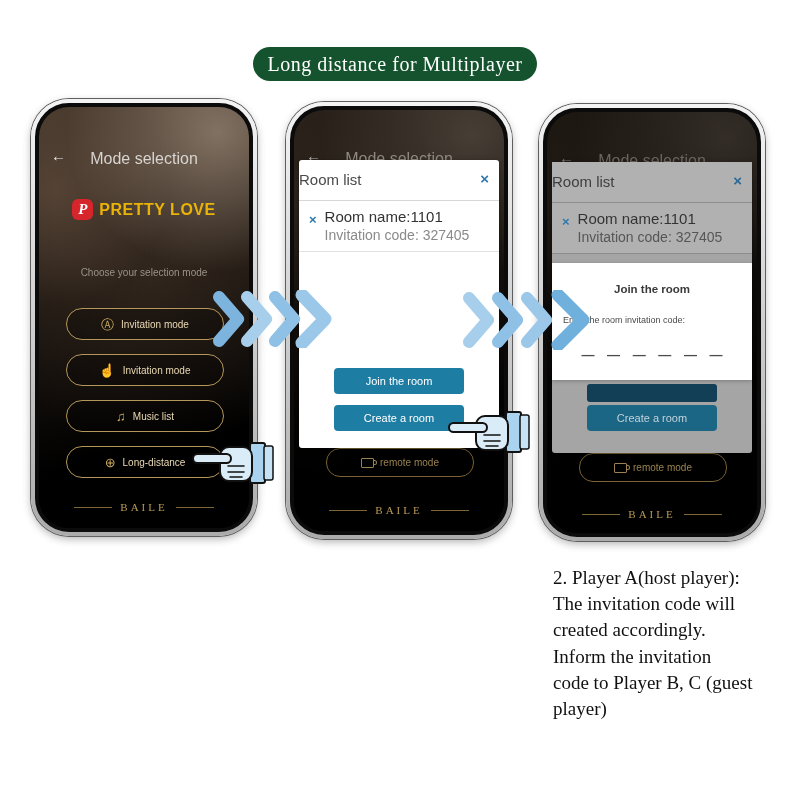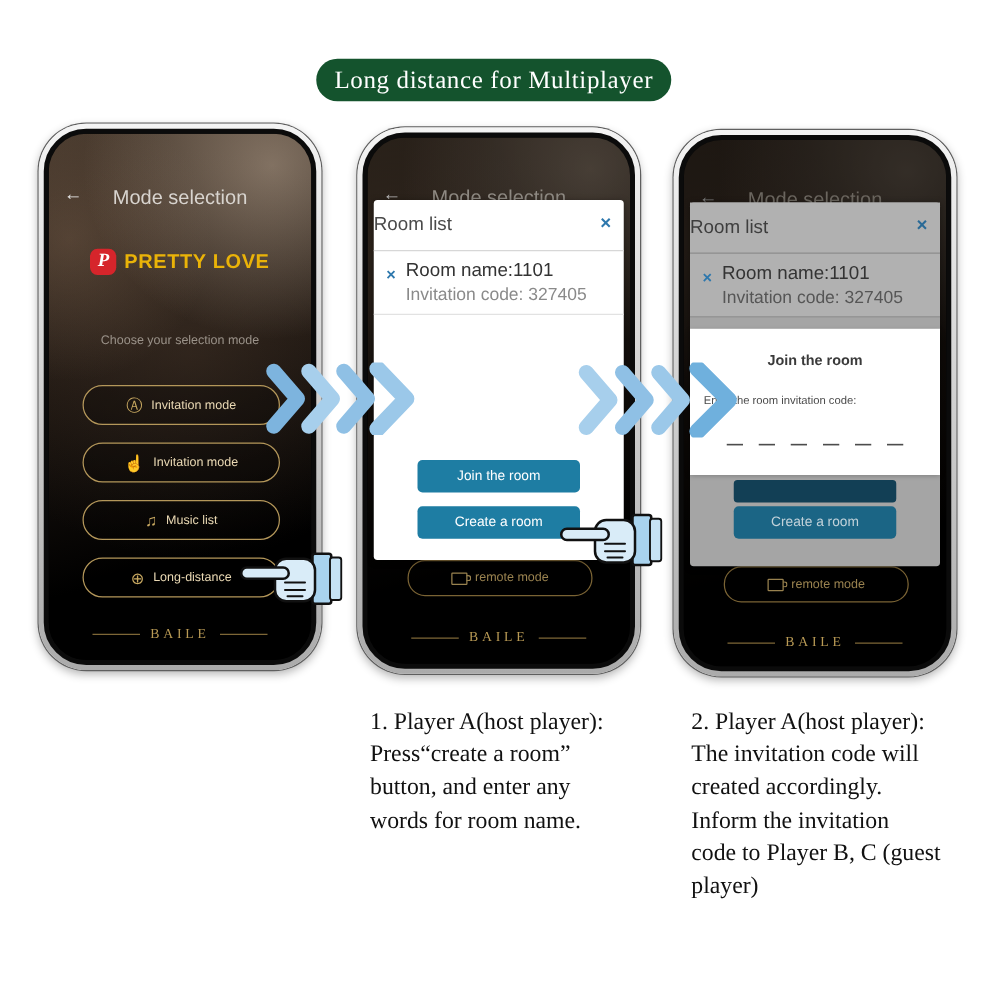--- a/index.html
+++ b/index.html
@@ -230,24 +230,20 @@
     <path d="M38 29 h16 M38 35 h16 M40 40 h12" stroke="#111" stroke-width="1.6" fill="none" stroke-linecap="round"></path>
   </svg>
   <svg class="hand" style="left:446px;top:406px;" width="86" height="52" viewBox="0 0 86 52">
     <rect x="60" y="6" width="15" height="40" rx="2" fill="#a9d3ee" stroke="#111" stroke-width="2"></rect>
     <rect x="74" y="9" width="9" height="34" rx="2" fill="#c6e2f4" stroke="#111" stroke-width="1.5"></rect>
     <rect x="30" y="10" width="32" height="34" rx="9" fill="#d9ecf8" stroke="#111" stroke-width="2"></rect>
     <rect x="3" y="17" width="38" height="9" rx="4.5" fill="#d9ecf8" stroke="#111" stroke-width="2"></rect>
     <path d="M38 29 h16 M38 35 h16 M40 40 h12" stroke="#111" stroke-width="1.6" fill="none" stroke-linecap="round"></path>
   </svg>
 
-  <div class="instr" style="left:296px;top:565px;">1. Player A(host player):
-Press“create a room”
-button, and enter any
-words for room name.</div>
   <div class="instr" style="left:553px;top:565px;">2. Player A(host player):
 The invitation code will
 created accordingly.
 Inform the invitation
 code to Player B, C (guest
 player)</div>
 
 </div>
 
 </body></html>

